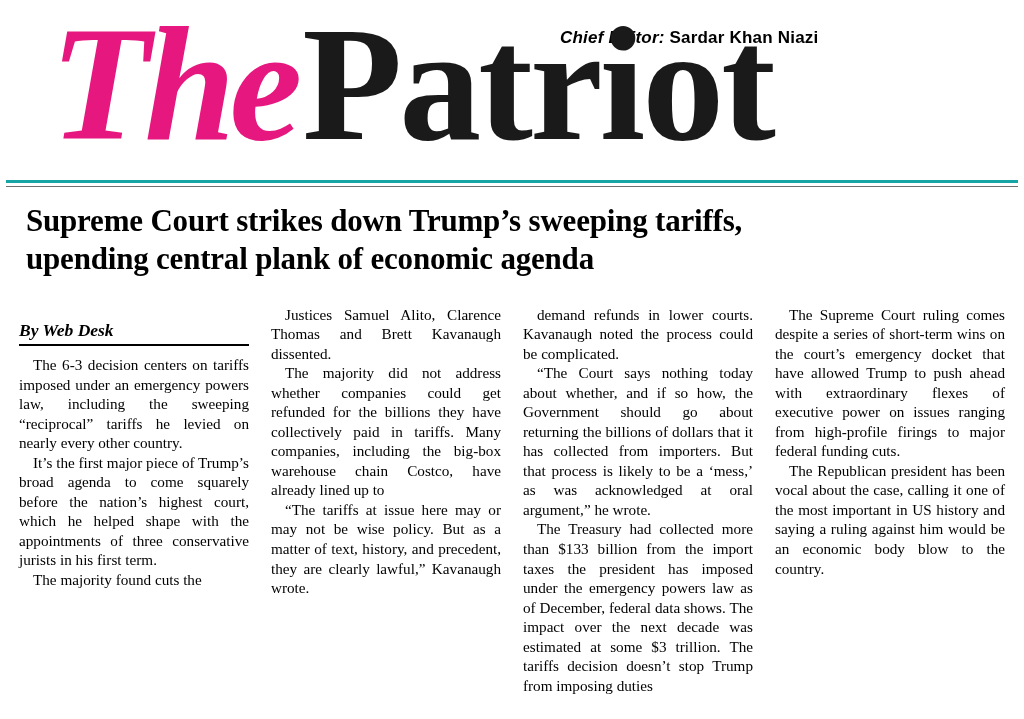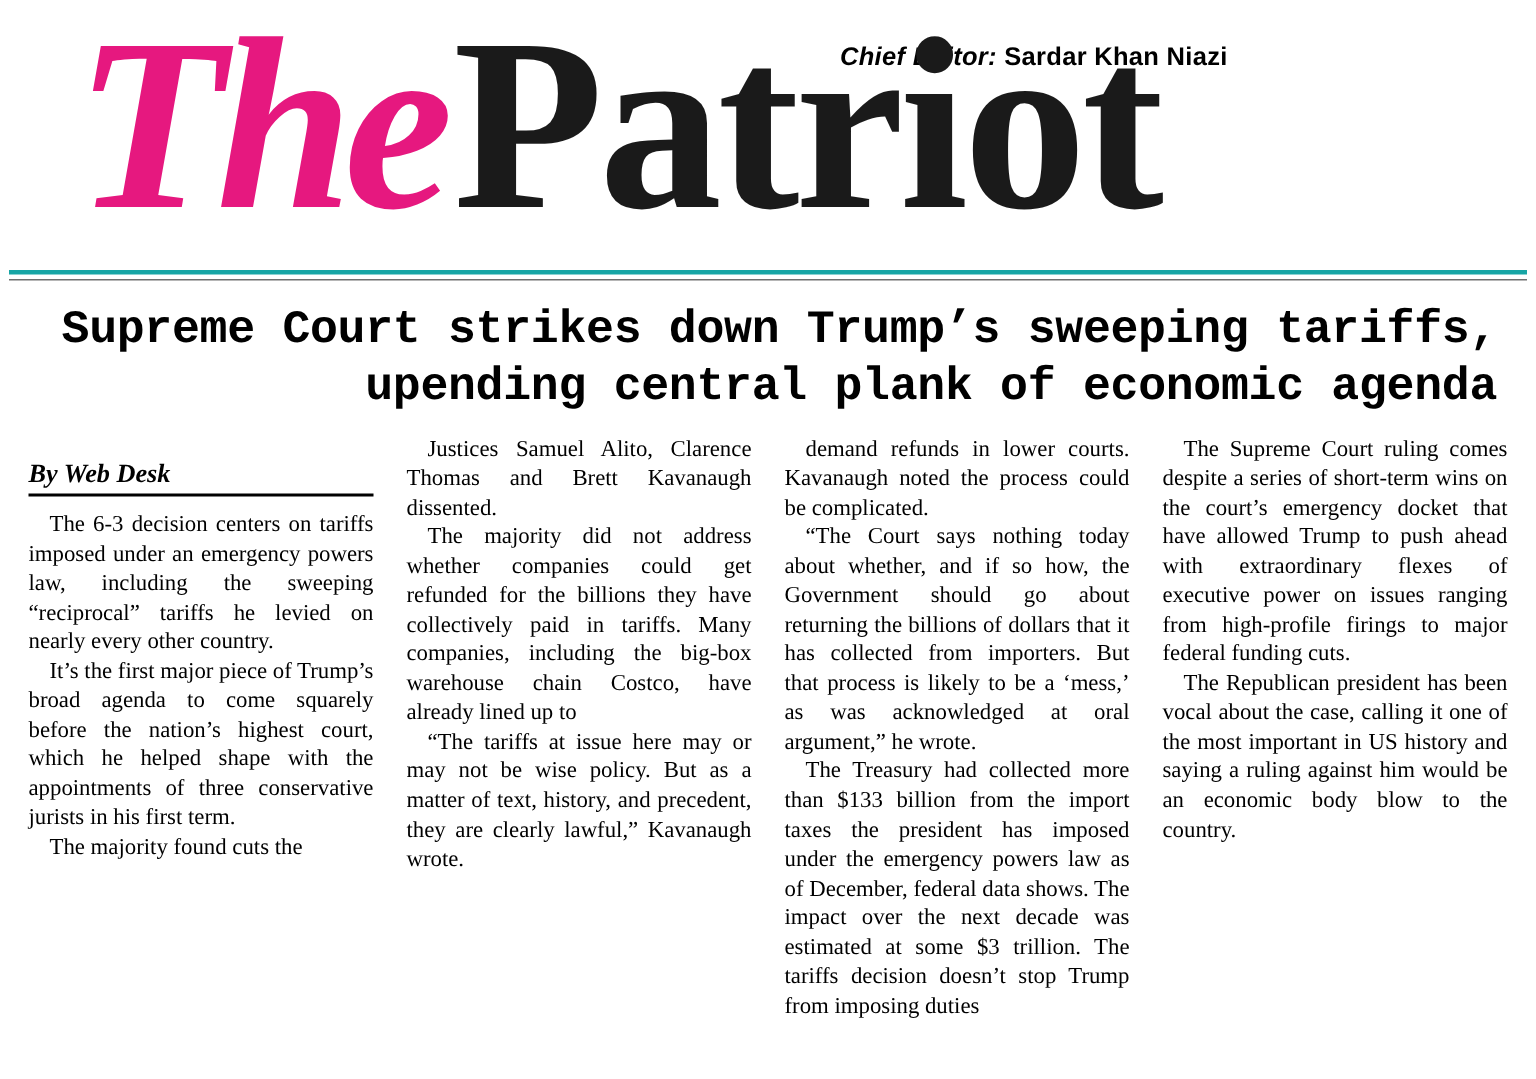--- a/index.html
+++ b/index.html
@@ -79,22 +79,22 @@
     left: 6px;
     right: 6px;
     top: 186px;
     height: 1px;
     background: #6f6f6f;
   }
 
   
   .headline {
     margin: 16px 26px 0 26px;
-    text-align: right;
-    font-family: Liberation Mono, monospace;
+    text-align: left;
+    font-family: Liberation Serif, serif;
     font-weight: bold;
     font-size: 31px;
     line-height: 1.22;
     letter-spacing: -0.2px;
     color: #000;
   }
   .headline .l2 { display: block; }
 
   
   .byline-wrap {
@@ -106,21 +106,21 @@
     font-weight: bold;
     font-size: 17.5px;
     padding-bottom: 3px;
     border-bottom: 2.5px solid #000;
     display: block;
     margin-bottom: 9px;
   }
   .columns {
     display: flex;
     gap: 0;
-    margin: 12px 8px 0 8px;
+    margin: 27px 8px 0 8px;
     height: 404px;
     overflow: hidden;
   }
   .col {
     width: 25%;
     box-sizing: border-box;
     padding: 0 11px;
     font-family: "Liberation Serif", serif;
     font-size: 15.2px;
     line-height: 1.285;

